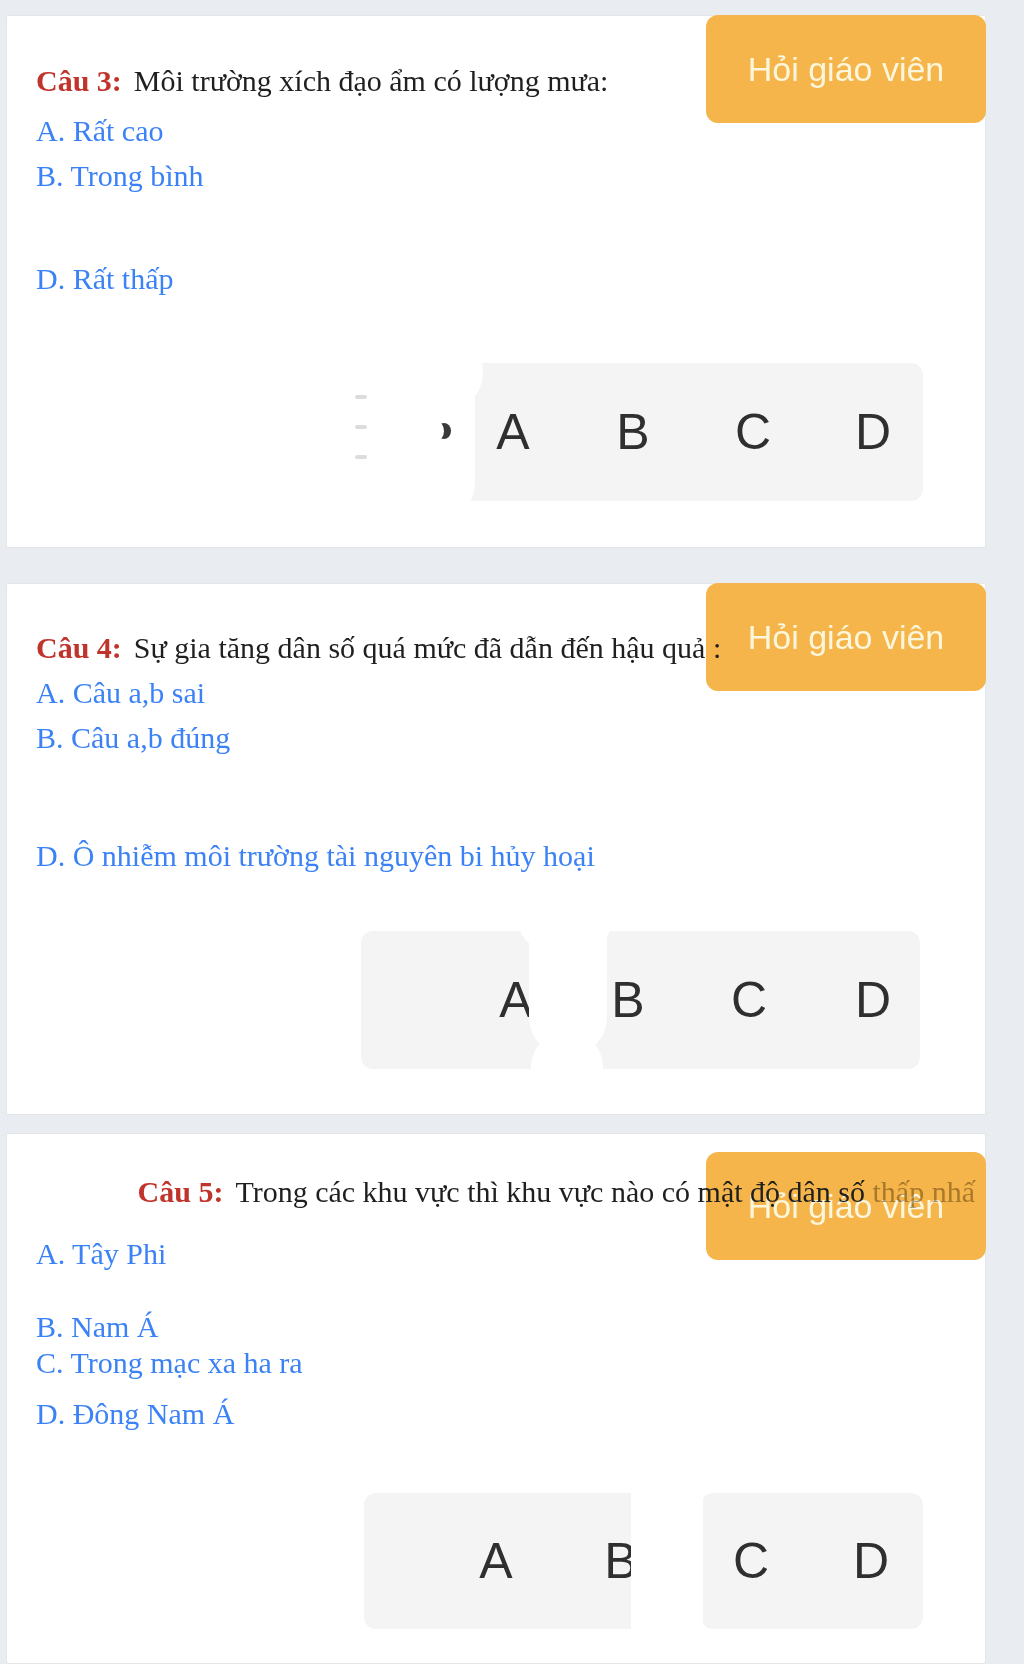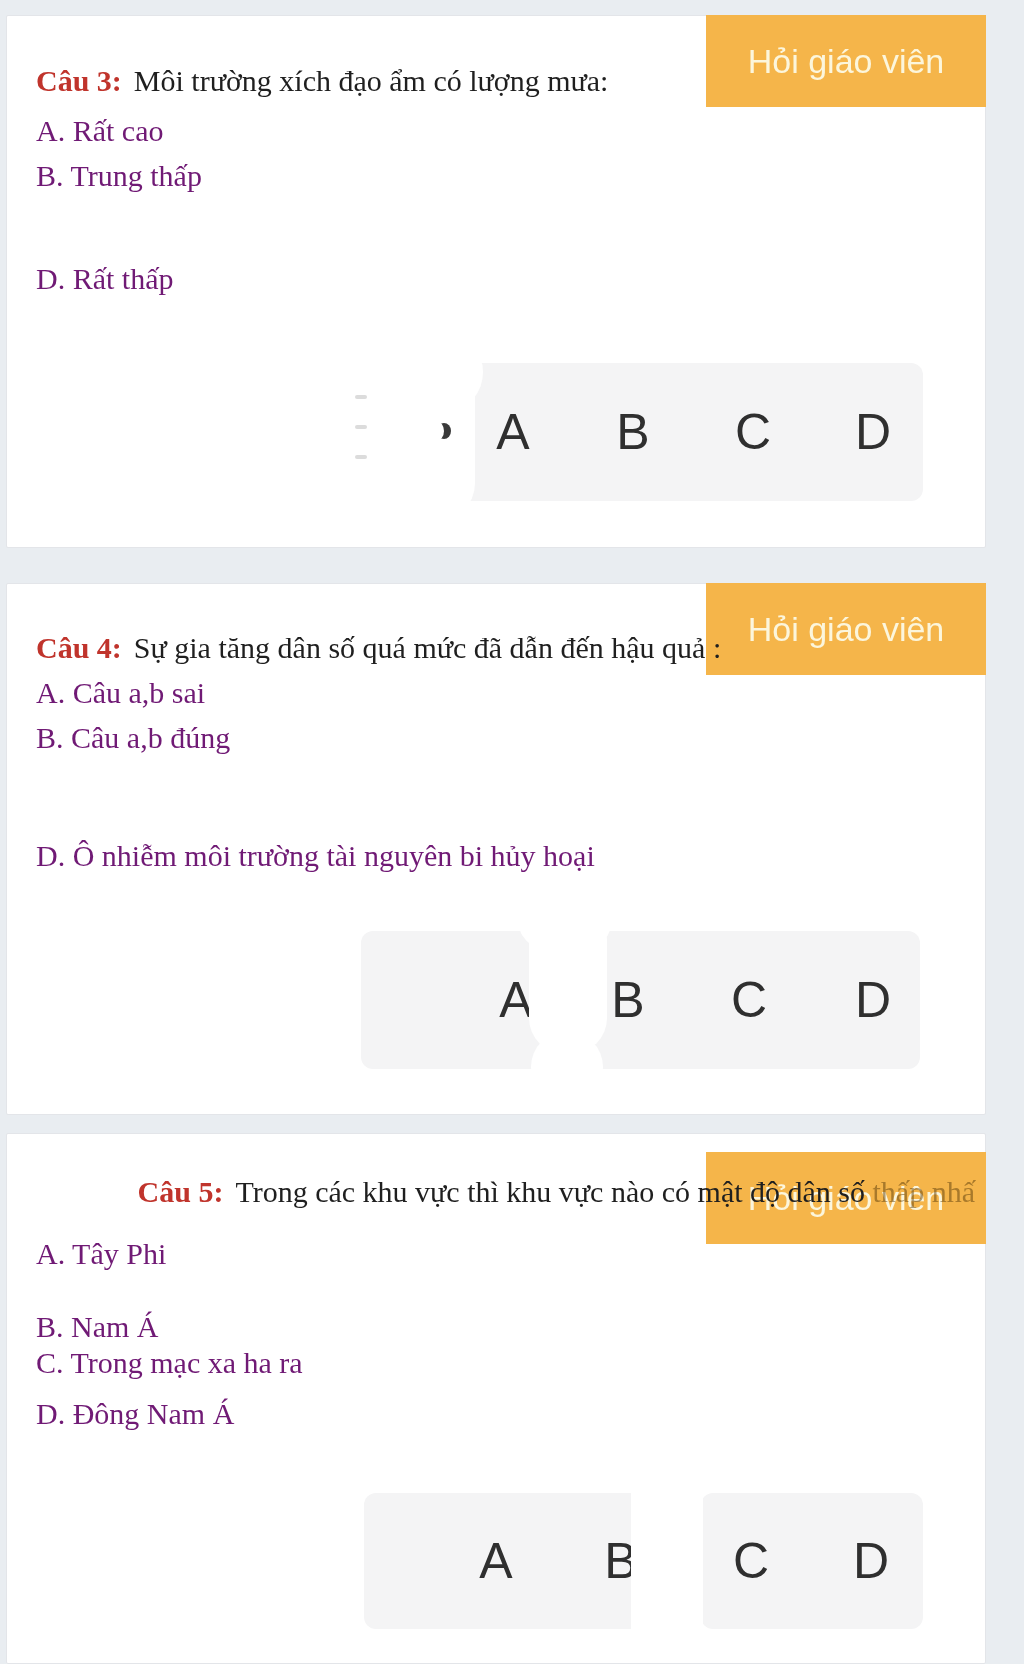--- a/index.html
+++ b/index.html
@@ -16,22 +16,22 @@
     position:absolute;left:6px;width:980px;
     background:#ffffff;border:1px solid #e3e5e9;border-radius:2px;
     box-sizing:border-box;
   }
   .card.c1{top:15px;height:533px;}
   .card.c2{top:583px;height:532px;}
   .card.c3{top:1133px;height:531px;}
 
   
   .ask{
-    position:absolute;right:-1px;width:280px;height:92px;
-    background:#f5b54a;border:none;border-radius:0;
+    position:absolute;right:-1px;width:280px;height:108px;
+    background:#f5b54a;border:none;border-radius:12px;
     color:#fcf6dc;font-family:"Liberation Sans",sans-serif;font-size:34px;
     display:flex;align-items:center;justify-content:center;
     cursor:pointer;z-index:2;padding:0;
   }
   .c1 .ask{top:-1px;}
   .c2 .ask{top:-1px;}
   .c3 .ask{top:18px;}
 
   
   .qline{
@@ -40,21 +40,21 @@
     white-space:nowrap;z-index:3;
   }
   .qlabel{color:#c0342c;font-weight:bold;margin-right:12px;}
   .ghost{color:rgba(92,62,12,0.5);}
   .c1 .qline{top:47px;}
   .c2 .qline{top:46px;}
   .c3 .qline{top:40px;text-align:right;}
 
   .opt{
     position:absolute;left:29px;height:36px;line-height:36px;
-    font-family:"Liberation Serif", serif;font-size:30px;color:#701a75;
+    font-family:"Liberation Serif", serif;font-size:30px;color:#3b82f6;
     white-space:nowrap;
   }
   .c1 .opt.o0{top:97px;}  .c1 .opt.o1{top:142px;} .c1 .opt.o2{top:199px;} .c1 .opt.o3{top:245px;}
   .c2 .opt.o0{top:91px;}  .c2 .opt.o1{top:136px;} .c2 .opt.o2{top:196px;} .c2 .opt.o3{top:254px;}
   .c3 .opt.o0{top:102px;} .c3 .opt.o1{top:175px;} .c3 .opt.o2{top:211px;} .c3 .opt.o3{top:262px;}
 
   
   .arow{
     position:absolute;background:#f4f4f5;border-radius:12px;
   }
@@ -92,21 +92,21 @@
 <div class="canvas">
 
   <section class="card c1">
     <button class="ask">Hỏi giáo viên</button>
 
     <div class="qline">
       <span class="qlabel">Câu 3:</span><span>Môi trường xích đạo ẩm có lượng mưa:</span>
     </div>
 
     <div class="opt o0">A. Rất cao</div>
-    <div class="opt o1">B. Trung thấp</div>
+    <div class="opt o1">B. Trong bình</div>
     <div class="opt o3">D. Rất thấp</div>
 
     <div class="arow">
       <span class="letter" style="left:152px">A</span>
       <span class="letter" style="left:272px">B</span>
       <span class="letter" style="left:392px">C</span>
       <span class="letter" style="left:512px">D</span>
       <div class="blob b1"></div>
       <div class="blob b2"></div>
       <div class="tick t1"></div>

